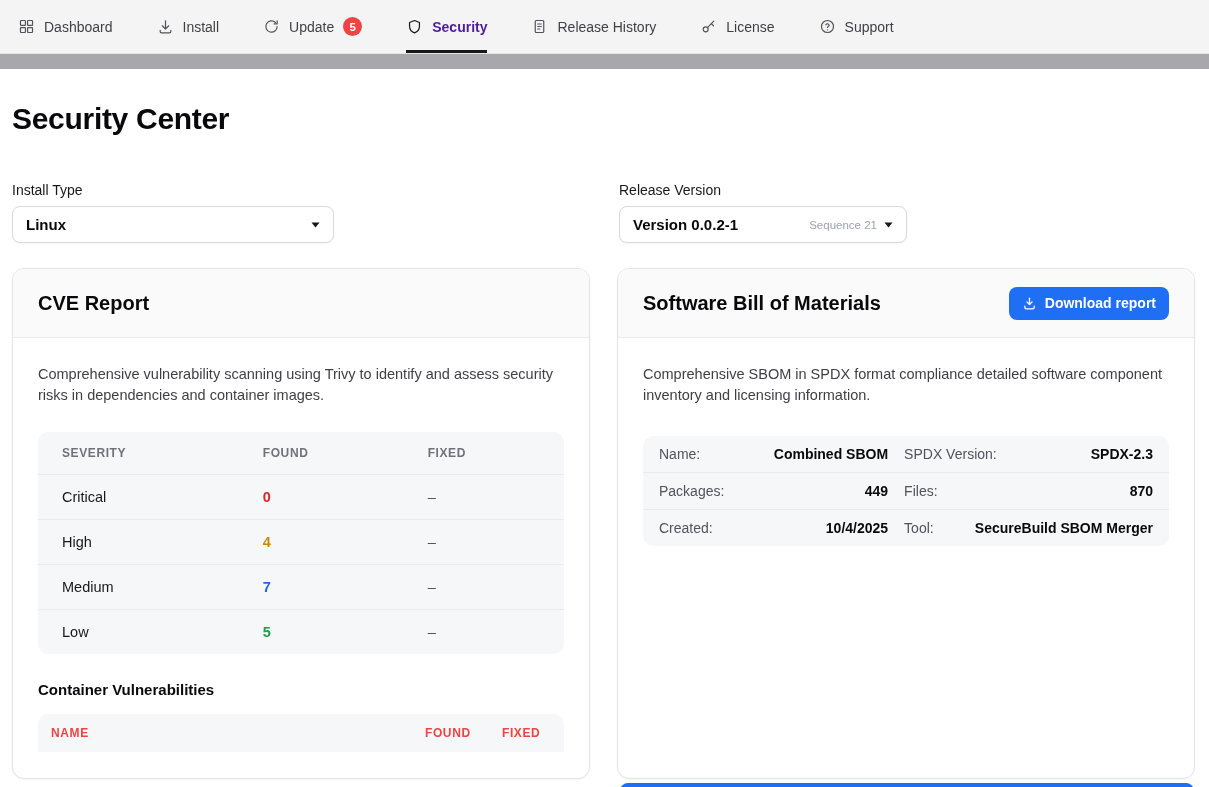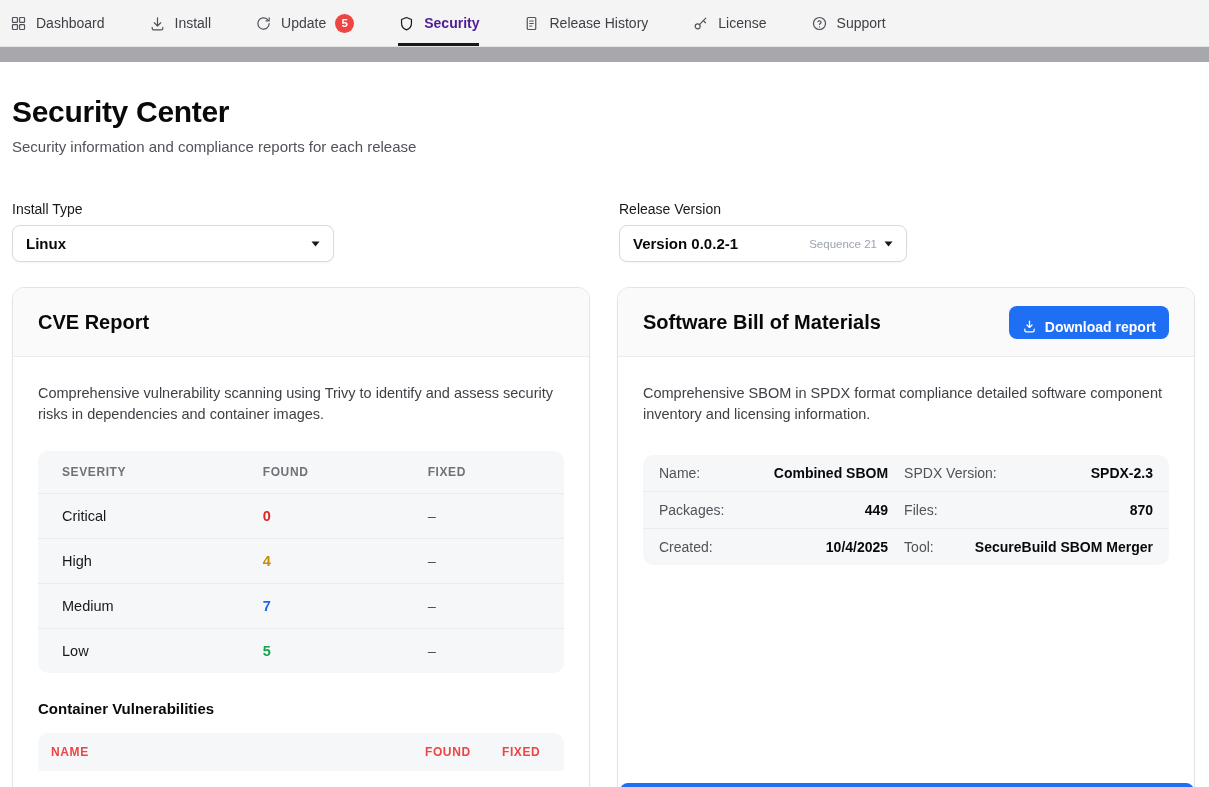--- a/index.html
+++ b/index.html
@@ -4,22 +4,22 @@
 <style>
   * { margin:0; padding:0; box-sizing:border-box; }
   html, body { width:1209px; height:787px; overflow:hidden; }
   body {
     font-family:"Liberation Sans", sans-serif;
     background:#ffffff; color:#18181b; position:relative;
   }
 
   
   nav {
-    height:47px; background:#f4f4f5; border-bottom:1px solid #e4e4e7;
-    display:flex; align-items:stretch; padding:0 10px; gap:44px;
+    height:54px; background:#f4f4f5; border-bottom:1px solid #e4e4e7;
+    display:flex; align-items:stretch; padding:0 18px; gap:44px;
   }
   .nav-item {
     display:flex; align-items:center; gap:9px;
     font-size:14px; color:#3f3f46; cursor:pointer; white-space:nowrap;
   }
   .nav-item svg { width:17px; height:17px; stroke:#52525b; fill:none;
     stroke-width:1.7; stroke-linecap:round; stroke-linejoin:round; flex:none; }
   .nav-item.active { color:#4c1d95; font-weight:600; box-shadow: inset 0 -3px 0 #18181b; }
   .nav-item.active svg { stroke:#18181b; }
   .badge {
@@ -74,21 +74,21 @@
   .sev-found { font-size:14.5px; font-weight:600; }
   .sev-fixed { font-size:14.5px; color:#52525b; }
 
   .container-title { margin-top:27px; font-size:15px; font-weight:600; color:#09090b; }
   .cont-table { margin-top:16px; background:#f6f7f8; border-radius:10px 10px 0 0; }
   .cont-head { display:grid; grid-template-columns:1fr 77px 52px; padding:12px 10px 12px 13px; }
   .cont-head span { font-size:12px; font-weight:600; letter-spacing:.6px; color:#ef4444; }
 
   
   .btn-primary {
-    display:flex; align-items:flex-start; gap:8px; border:none; cursor:pointer;
+    display:flex; align-items:center; gap:8px; border:none; cursor:pointer;
     color:#fff; border-radius:8px; height:33px; padding:13px 13px;
     font-size:14px; font-weight:600; font-family:inherit;
   }
   .btn-primary svg { width:15px; height:15px; stroke:#fff; fill:none;
     stroke-width:2; stroke-linecap:round; stroke-linejoin:round; }
   .info-table { margin-top:30px; background:#f6f7f8; border-radius:10px; }
   .info-row { display:flex; padding:10px 16px; }
   .info-row + .info-row { border-top:1px solid #eaebee; }
   .info-cell { display:flex; justify-content:space-between; align-items:flex-start; gap:10px; }
   .info-cell.left  { width:48%; padding-right:8px; }
@@ -158,21 +158,20 @@
         <path d="M12 16.6v.2"></path>
       </svg>
     <span>Support</span>
   </div>
 </nav>
 
 <div class="gray-strip"></div>
 
 <main>
   <h1>Security Center</h1>
-  <p class="subtitle">Security information and compliance reports for each release</p>
 
   <div class="filters-row">
     <div class="filter-left">
       <label class="filter-label">Install Type</label>
       <button class="select w1">
         <span>Linux</span>
         <span class="caret">
             <svg width="9" height="6" viewBox="0 0 9 6">
               <path d="M0.5 0.5h8L4.5 5.5z" fill="#18181b"></path>
             </svg>

